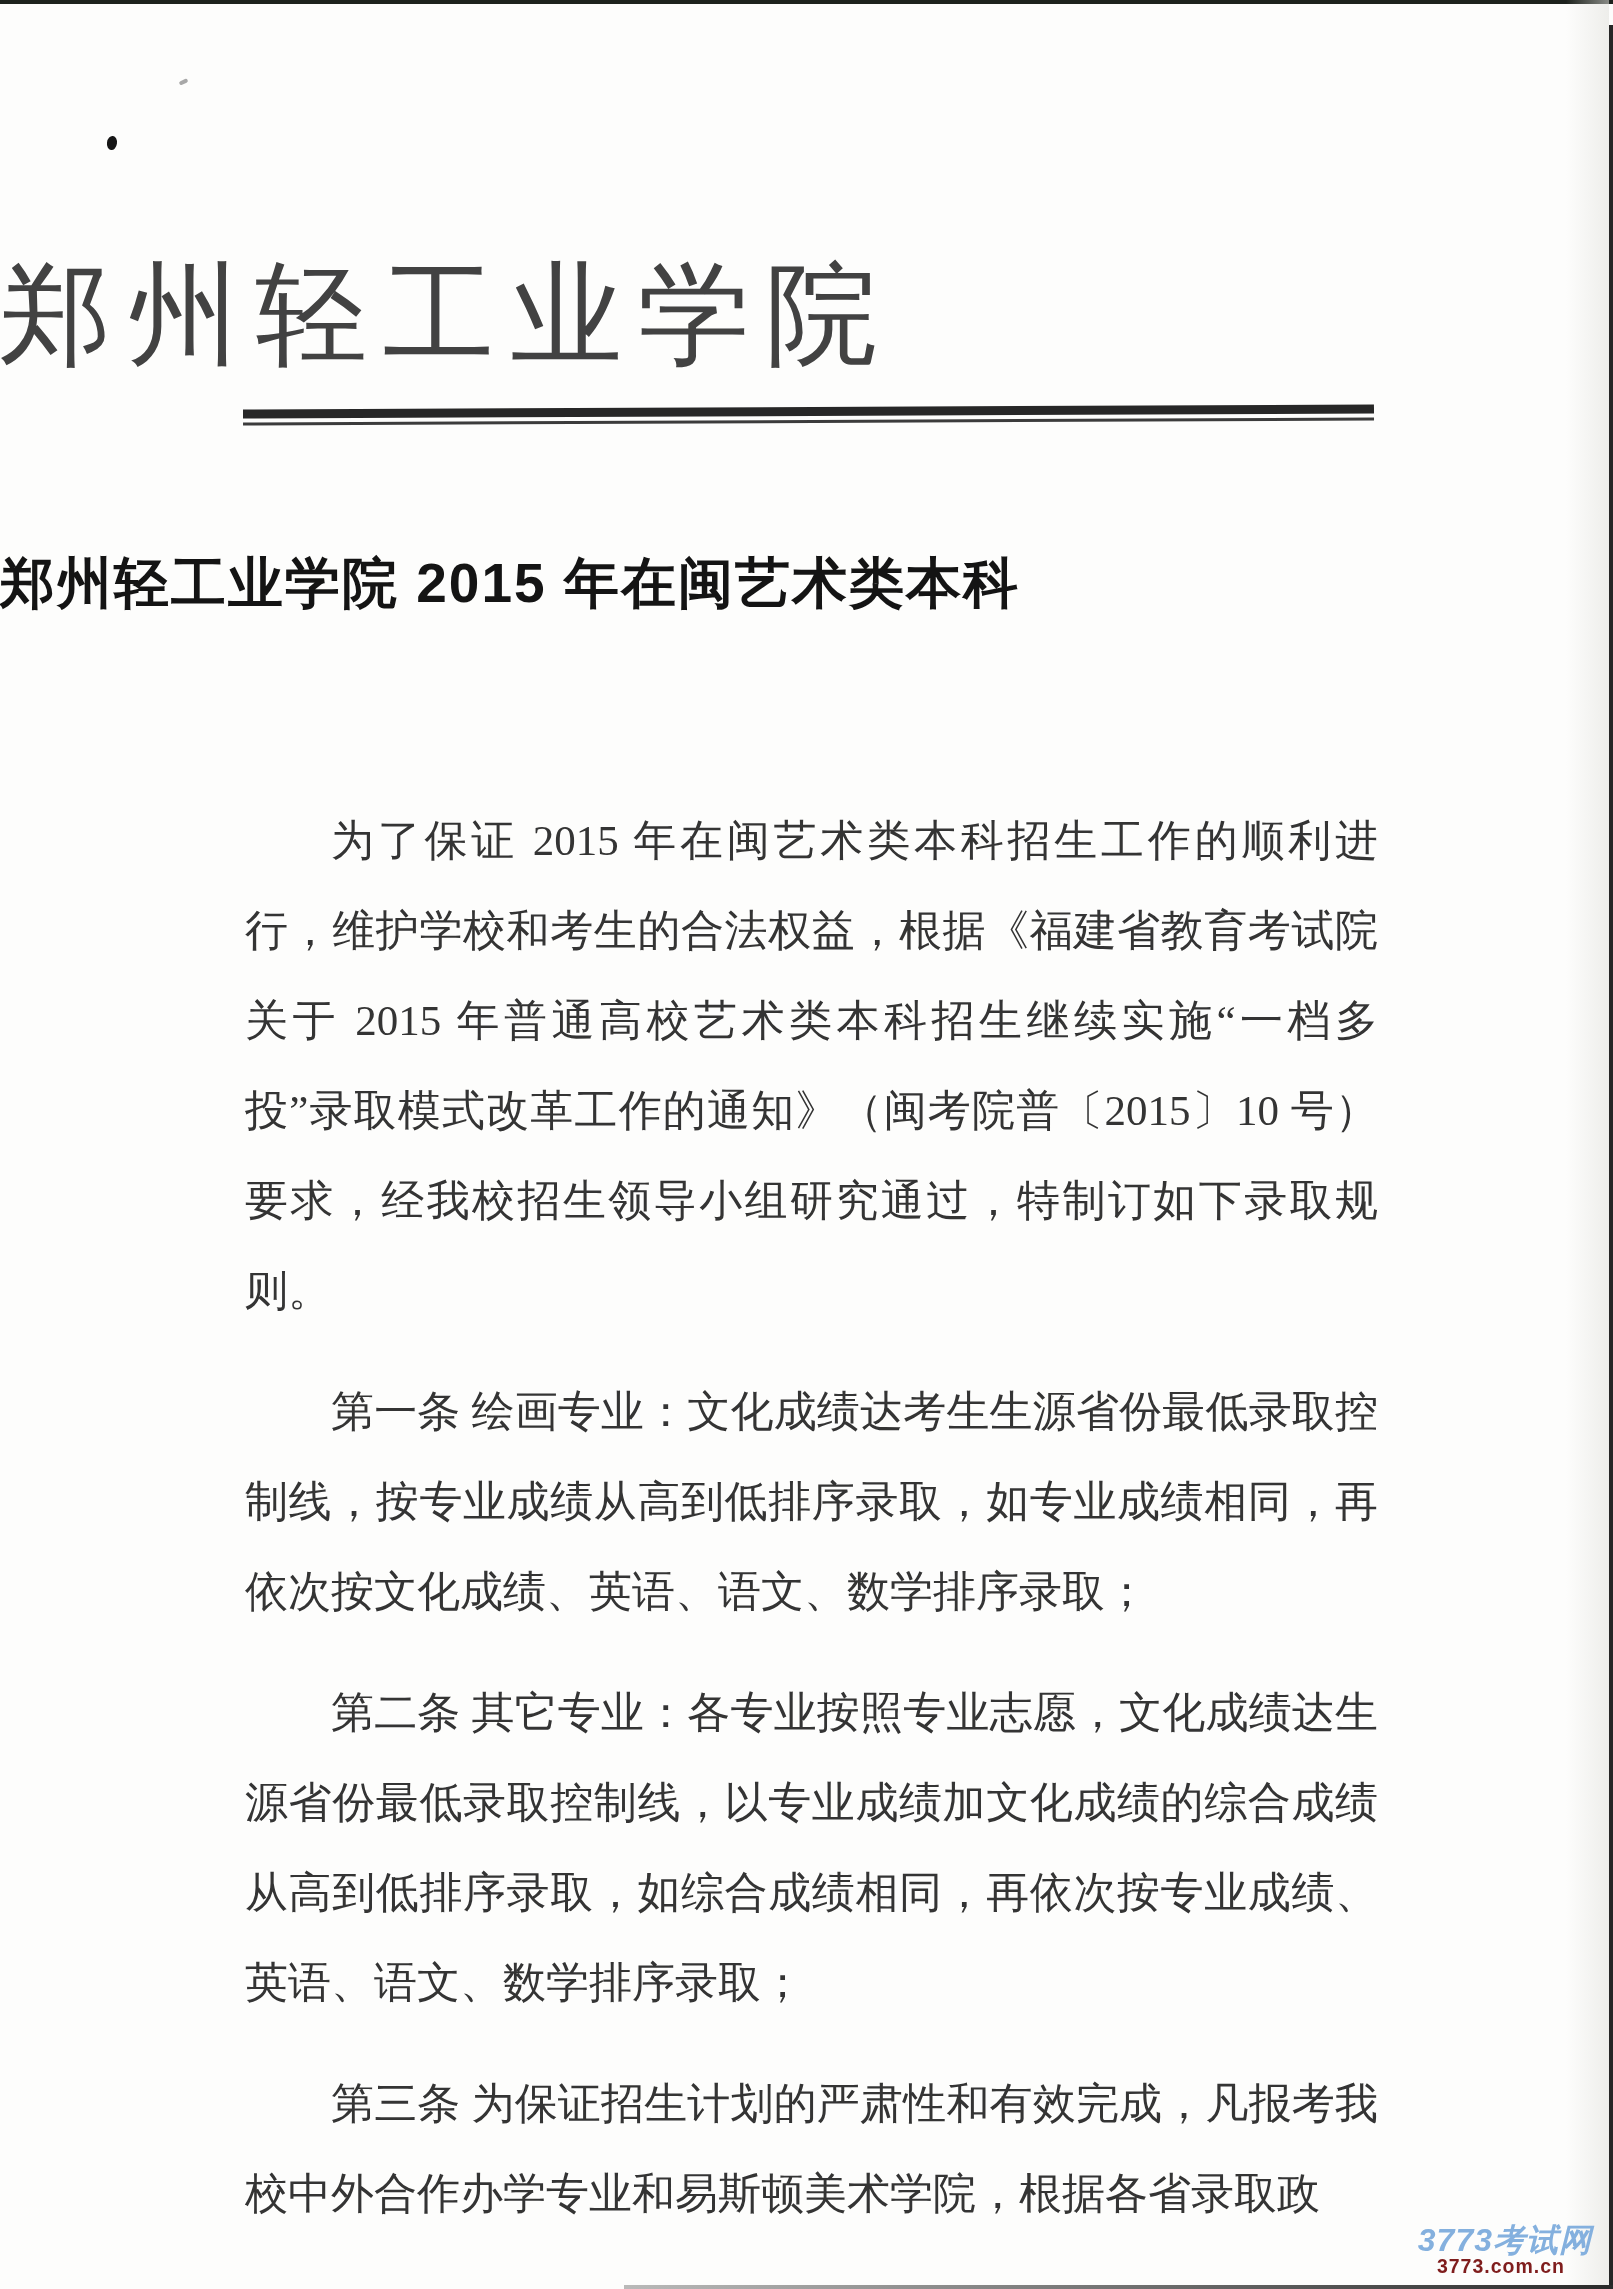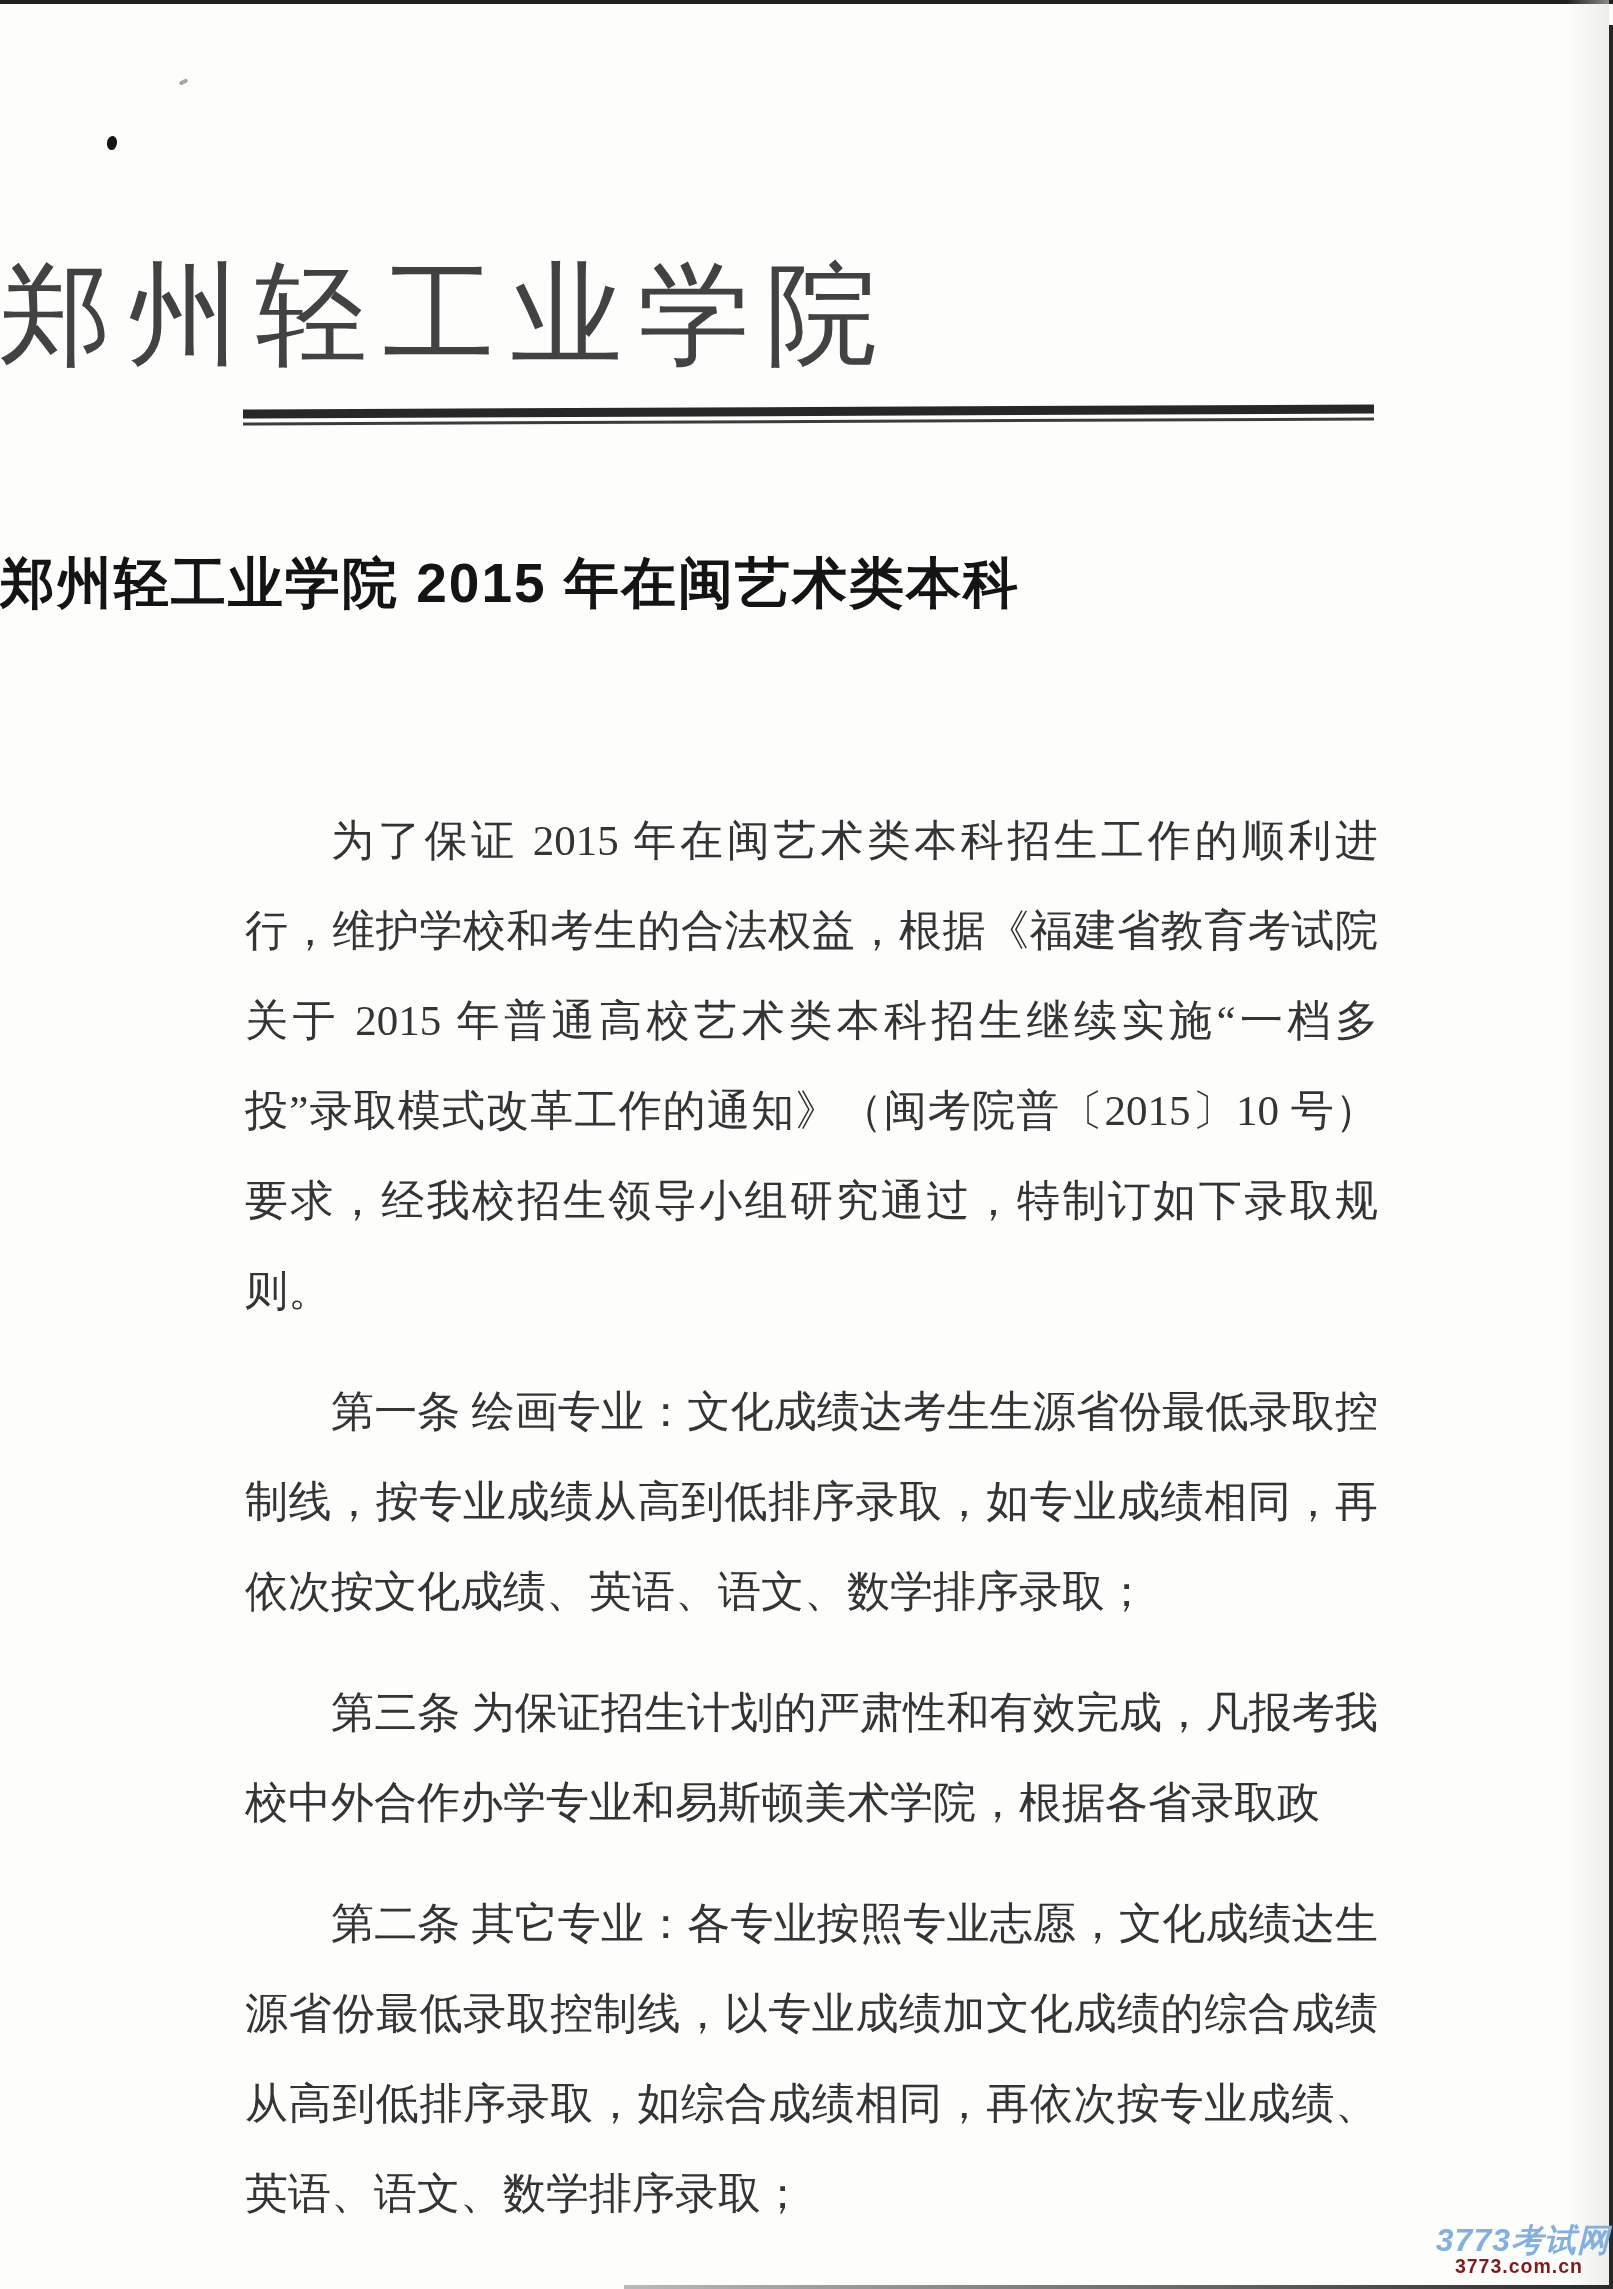--- a/index.html
+++ b/index.html
@@ -82,21 +82,21 @@
   }
   .doc-body p {
     margin: 4px;
     text-indent: 86px;
   }
   .doc-body p + p {
     margin-top: 31px;
   }
   
   .watermark {
-    position: absolute; right: 3px; top: 2224px; width: 293px;
+    position: absolute; right: 21px; top: 2224px; width: 293px;
     text-align: right;
     font-family: "Liberation Sans", "DejaVu Sans", sans-serif;
     line-height: 1;
   }
   .wm-name {
     font-size: 32px;
     font-weight: bold;
     font-style: italic;
     letter-spacing: 1px;
   }
@@ -127,22 +127,22 @@
     <div class="thin"></div>
   </div>
 
   <div class="doc-title">
     <div>郑州轻工业学院 2015 年在闽艺术类本科</div>
   </div>
 
   <div class="doc-body">
     <p>为了保证 2015 年在闽艺术类本科招生工作的顺利进行，维护学校和考生的合法权益，根据《福建省教育考试院关于 2015 年普通高校艺术类本科招生继续实施“一档多投”录取模式改革工作的通知》（闽考院普〔2015〕10 号）要求，经我校招生领导小组研究通过，特制订如下录取规则。</p>
     <p>第一条 绘画专业：文化成绩达考生生源省份最低录取控制线，按专业成绩从高到低排序录取，如专业成绩相同，再依次按文化成绩、英语、语文、数学排序录取；</p>
+    <p>第二条 其它专业：各专业按照专业志愿，文化成绩达生源省份最低录取控制线，以专业成绩加文化成绩的综合成绩从高到低排序录取，如综合成绩相同，再依次按专业成绩、英语、语文、数学排序录取；</p>
     <p>第三条 为保证招生计划的严肃性和有效完成，凡报考我校中外合作办学专业和易斯顿美术学院，根据各省录取政</p>
-    <p>第二条 其它专业：各专业按照专业志愿，文化成绩达生源省份最低录取控制线，以专业成绩加文化成绩的综合成绩从高到低排序录取，如综合成绩相同，再依次按专业成绩、英语、语文、数学排序录取；</p>
   </div>
 
   <div class="watermark">
     <div class="wm-name" style="color: rgb(132, 176, 222);">3773考试网</div>
     <div class="wm-url" style="color: #7f1d1d;">3773.com.cn</div>
   </div>
 
 </div>
 
 

